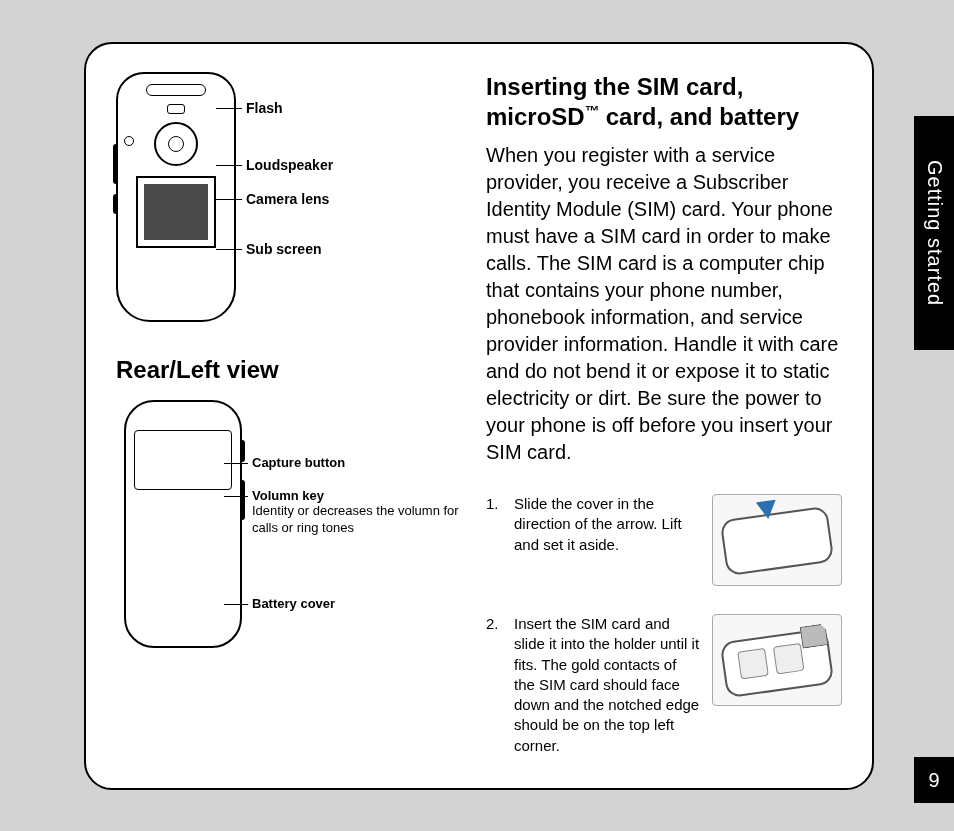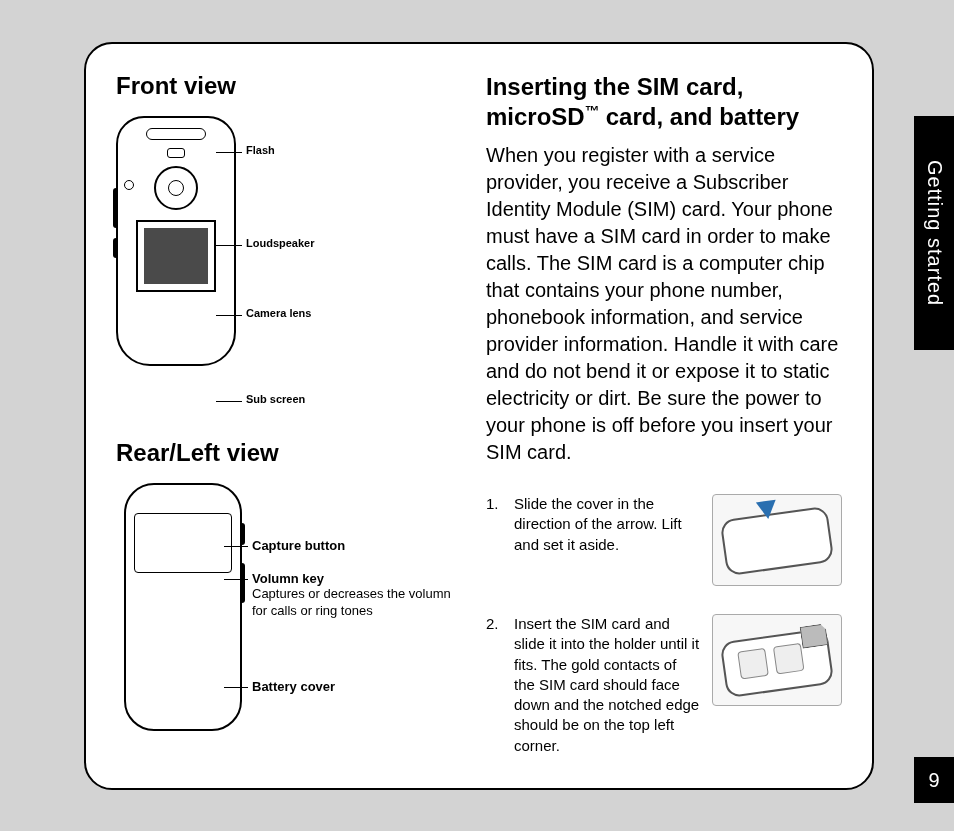--- a/index.html
+++ b/index.html
@@ -99,21 +99,21 @@
   }
   .pf-screen-inner {
     position:absolute; top:6px; left:6px; right:6px; bottom:6px; background:#4a4a4a;
   }
   .pf-side-l {
     position:absolute; left:-5px; top:70px; width:5px; height:40px; background:#000; border-radius:3px 0 0 3px;
   }
   .pf-side-l2 {
     position:absolute; left:-5px; top:120px; width:5px; height:20px; background:#000; border-radius:3px 0 0 3px;
   }
-  .front-labels { display:flex; flex-direction:column; font-size:11px;gap:40px; }
+  .front-labels { display:flex; flex-direction:column; font-size:14px; }
   .front-labels .lbl { font-weight:bold; position:relative; }
   .front-labels .lbl::before {
     content:''; position:absolute; left:-30px; top:8px; width:26px; height:1px; background:#000;
   }
   .lbl-flash { margin-top: 28px; margin-bottom: 18px; }
   .lbl-loud { margin-bottom: 18px; margin-top: 23px; }
   .lbl-cam { margin-bottom: 34px; }
   .lbl-sub { }
 
   .phone-rear {
@@ -192,21 +192,20 @@
   <span>Getting started</span>
 </div>
 <div class="page-num">
   <span>9</span>
 </div>
 
 <div class="page-box">
   <div class="cols">
     <div class="col-left">
 
-      <h2 class="section">Front view</h2>
       <div class="front-block">
         <div class="phone-front">
           <div class="pf-side-l"></div>
           <div class="pf-side-l2"></div>
           <div class="pf-top"></div>
           <div class="pf-flash"></div>
           <div class="pf-speaker"></div>
           <div class="pf-cam-ring">
             <div class="pf-cam-inner"></div>
           </div>
@@ -228,21 +227,21 @@
           <div class="pr-panel"></div>
           <div class="pr-cap-btn"></div>
           <div class="pr-vol"></div>
         </div>
         <div class="rear-labels">
           <div class="lbl-group rg-cap">
             <div class="lbl-title">Capture button</div>
           </div>
           <div class="lbl-group rg-vol">
             <div class="lbl-title">Volumn key</div>
-            <div class="lbl-desc">Captures or decreases the volumn for calls or ring tones</div>
+            <div class="lbl-desc">Identity or decreases the volumn for calls or ring tones</div>
           </div>
           <div class="lbl-group rg-bat">
             <div class="lbl-title">Battery cover</div>
           </div>
         </div>
       </div>
 
     </div>
 
     <div class="col-right">

